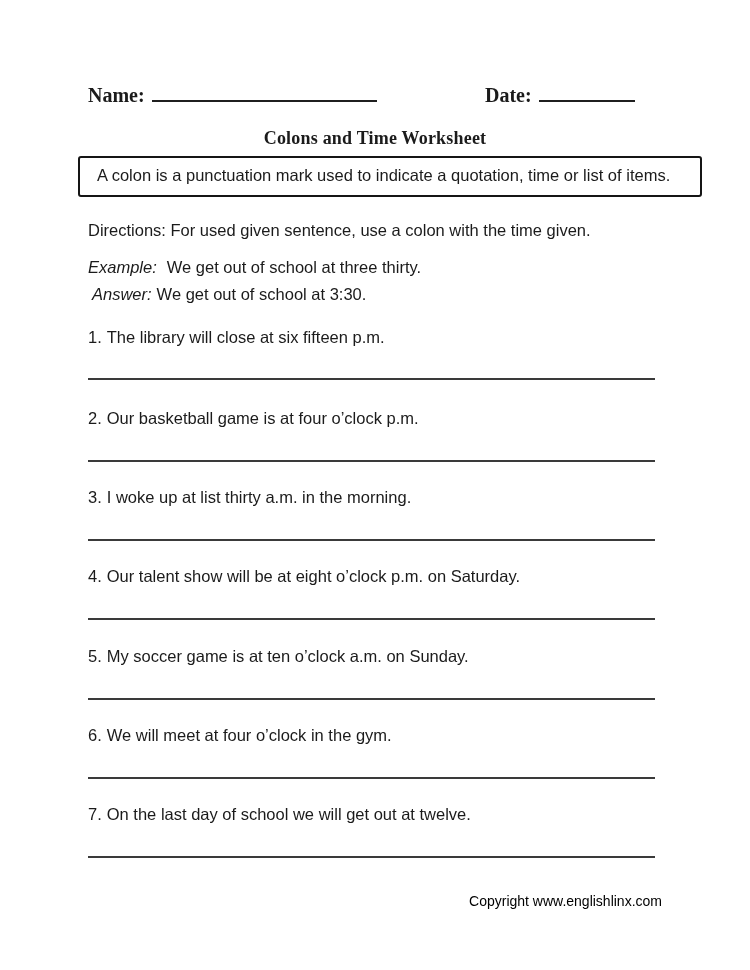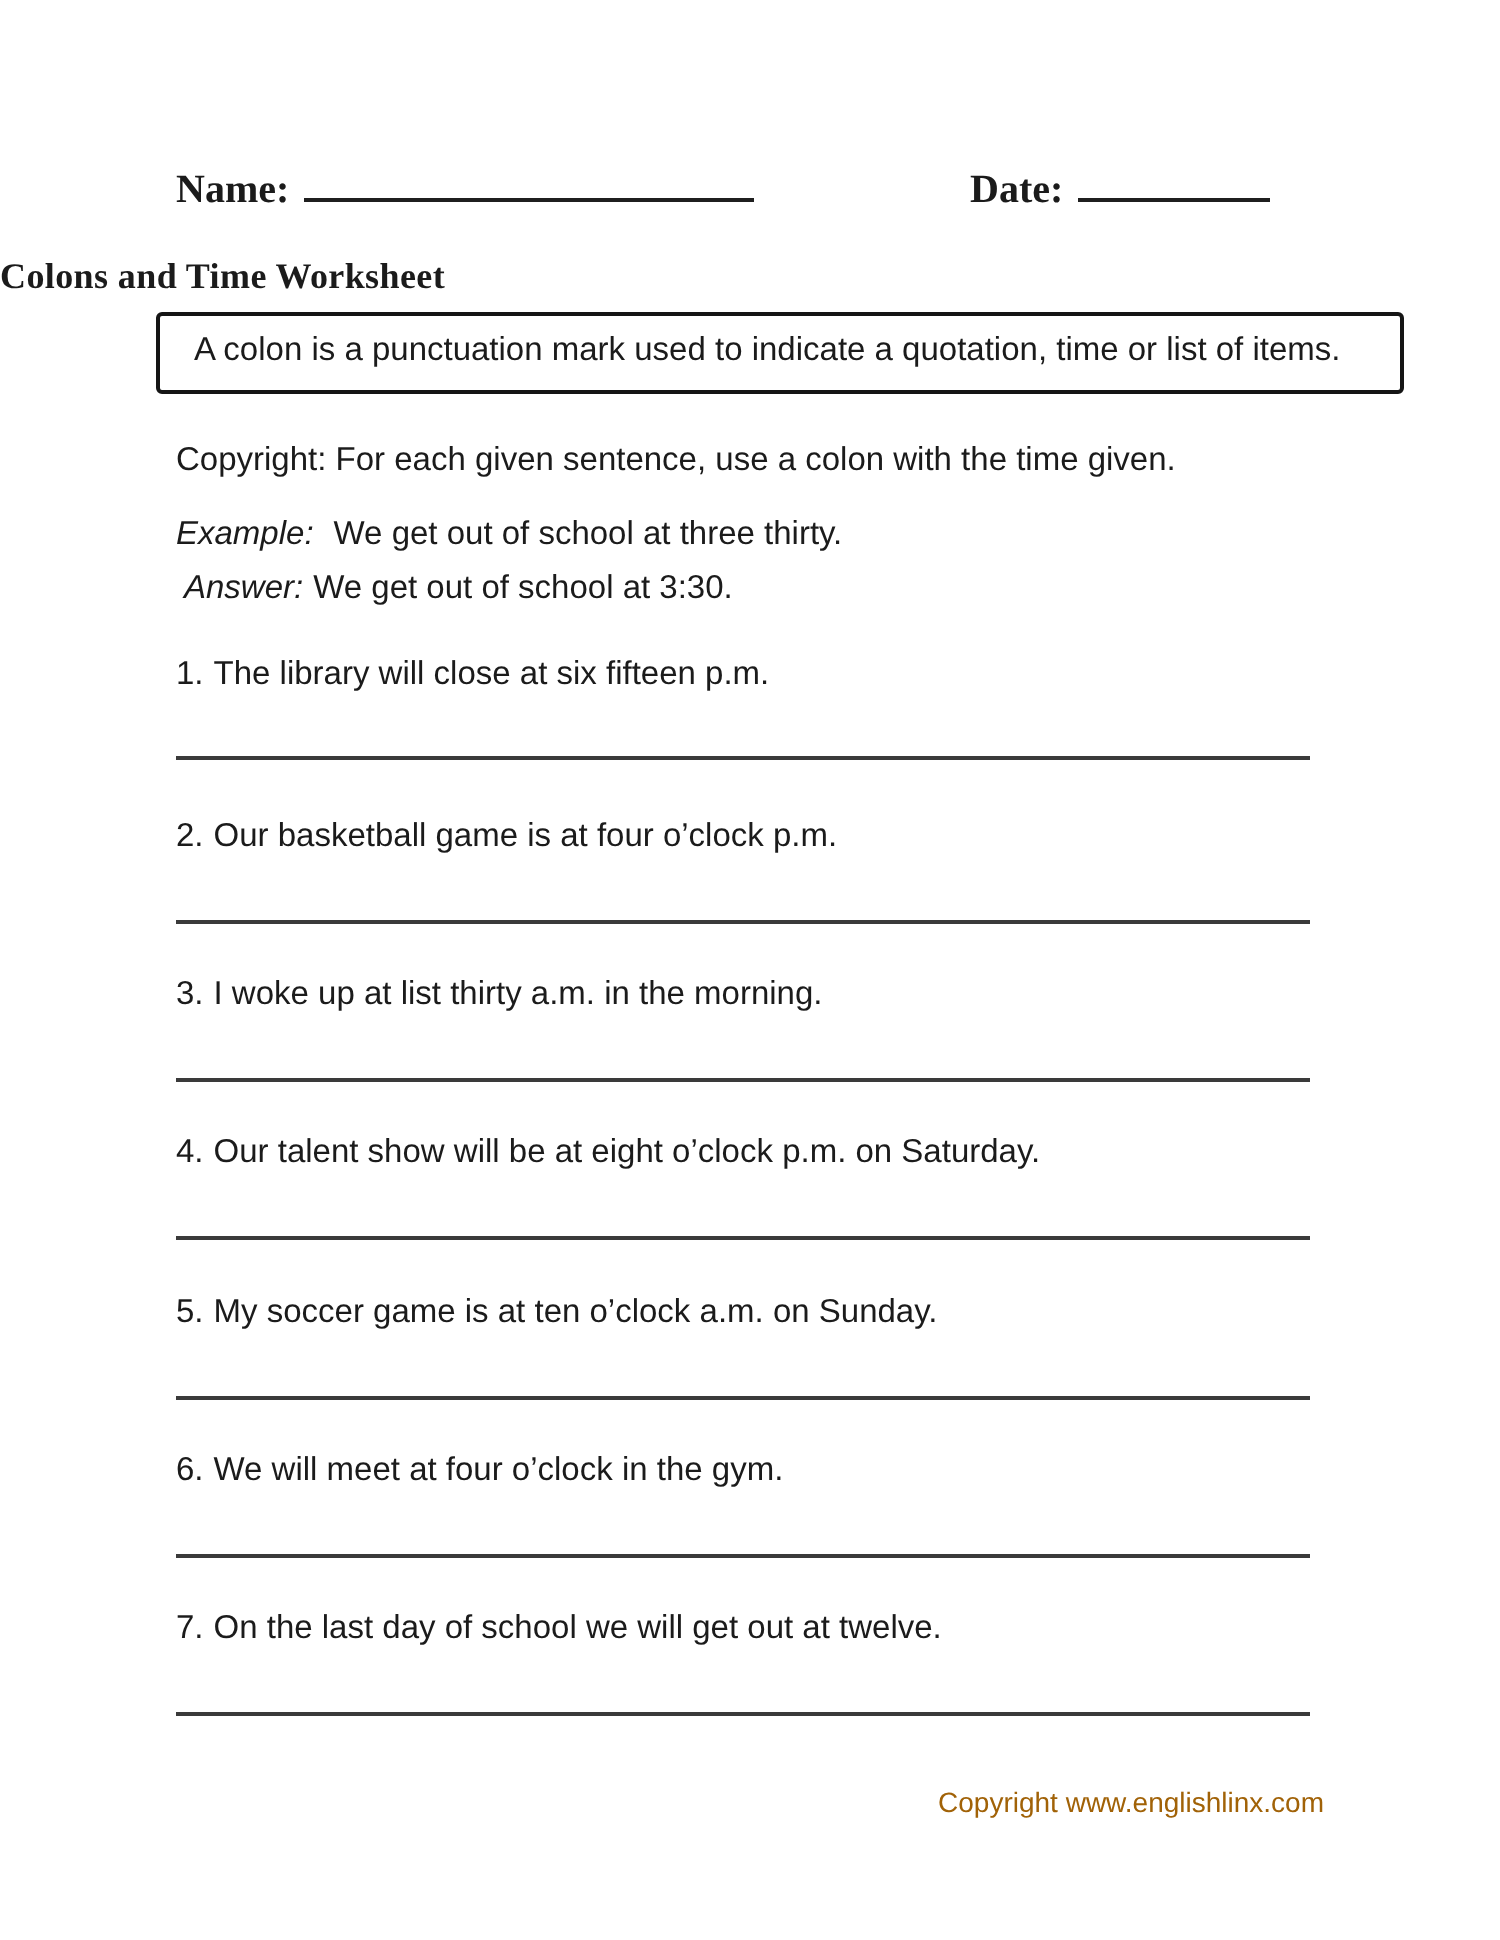--- a/index.html
+++ b/index.html
@@ -20,21 +20,21 @@
   .hdr-field .write-line{
     display:inline-block;height:4px;vertical-align:baseline;
     border-bottom:2px solid #1f1f1f;margin-left:7px;
   }
   .name-field{left:88px;}
   .name-field .write-line{width:225px;}
   .date-field{left:485px;}
   .date-field .write-line{width:96px;}
   .page-title{
     position:absolute;top:128px;left:0;right:0;
-    font-size:18px;letter-spacing:0.2px;
+    text-align:center;font-size:18px;letter-spacing:0.2px;
   }
   .def-box{
     position:absolute;top:156px;left:78px;width:596px;
     border:2px solid #151515;border-radius:3px;
     padding:4px 14px 6px 10px;
     font-size:16.5px;line-height:27px;
   }
   .def-box p{margin:0;text-indent:7px;}
   .directions{position:absolute;top:221px;left:88px;font-size:16.5px;white-space:nowrap;}
   .example-row{position:absolute;top:258px;left:88px;font-size:16.5px;white-space:nowrap;}
@@ -43,21 +43,21 @@
   .example-row .io-label{margin-right:10px;}
   .answer-row .io-label{margin-right:5px;}
   .item{position:absolute;left:88px;font-size:16.5px;white-space:nowrap;}
   .item .num{margin-right:5px;}
   .answer-line{
     position:absolute;left:88px;width:567px;height:0;
     border-bottom:2px solid var(--line);
   }
   .copyright{
     position:absolute;top:893px;right:88px;
-    font-size:14px;color:#a16207;
+    font-size:14px;color:#000000;
   }
 </style>
 </head>
 <body>
 
 <div class="page">
 
   <div class="hdr-field name-field serif">
     <span>Name:</span><span class="write-line"></span>
   </div>
@@ -65,21 +65,21 @@
   <div class="hdr-field date-field serif">
     <span>Date:</span><span class="write-line"></span>
   </div>
 
   <div class="page-title serif">Colons and Time Worksheet</div>
 
   <div class="def-box">
     <p>A colon is a punctuation mark used to indicate a quotation, time or list of items.</p>
   </div>
 
-  <div class="directions">Copyright: For each given sentence, use a colon with the time given.</div>
+  <div class="directions">Directions: For used given sentence, use a colon with the time given.</div>
 
   <div class="example-row">
     <span class="io-label">Example:</span><span>We get out of school at three thirty.</span>
   </div>
 
   <div class="answer-row">
     <span class="io-label">Answer:</span><span>We get out of school at 3:30.</span>
   </div>
 
   <div class="item" style="top:328px">

